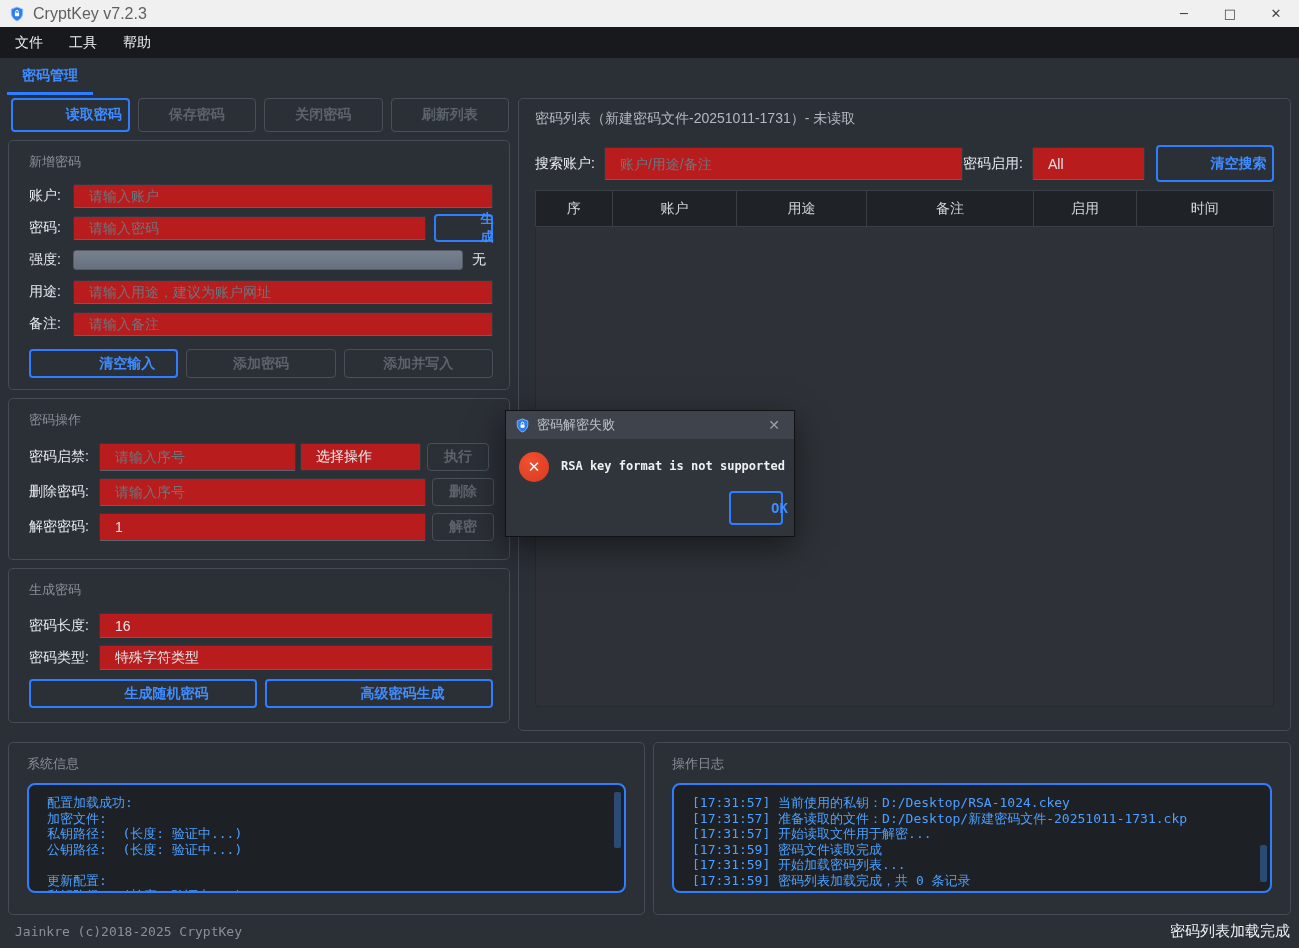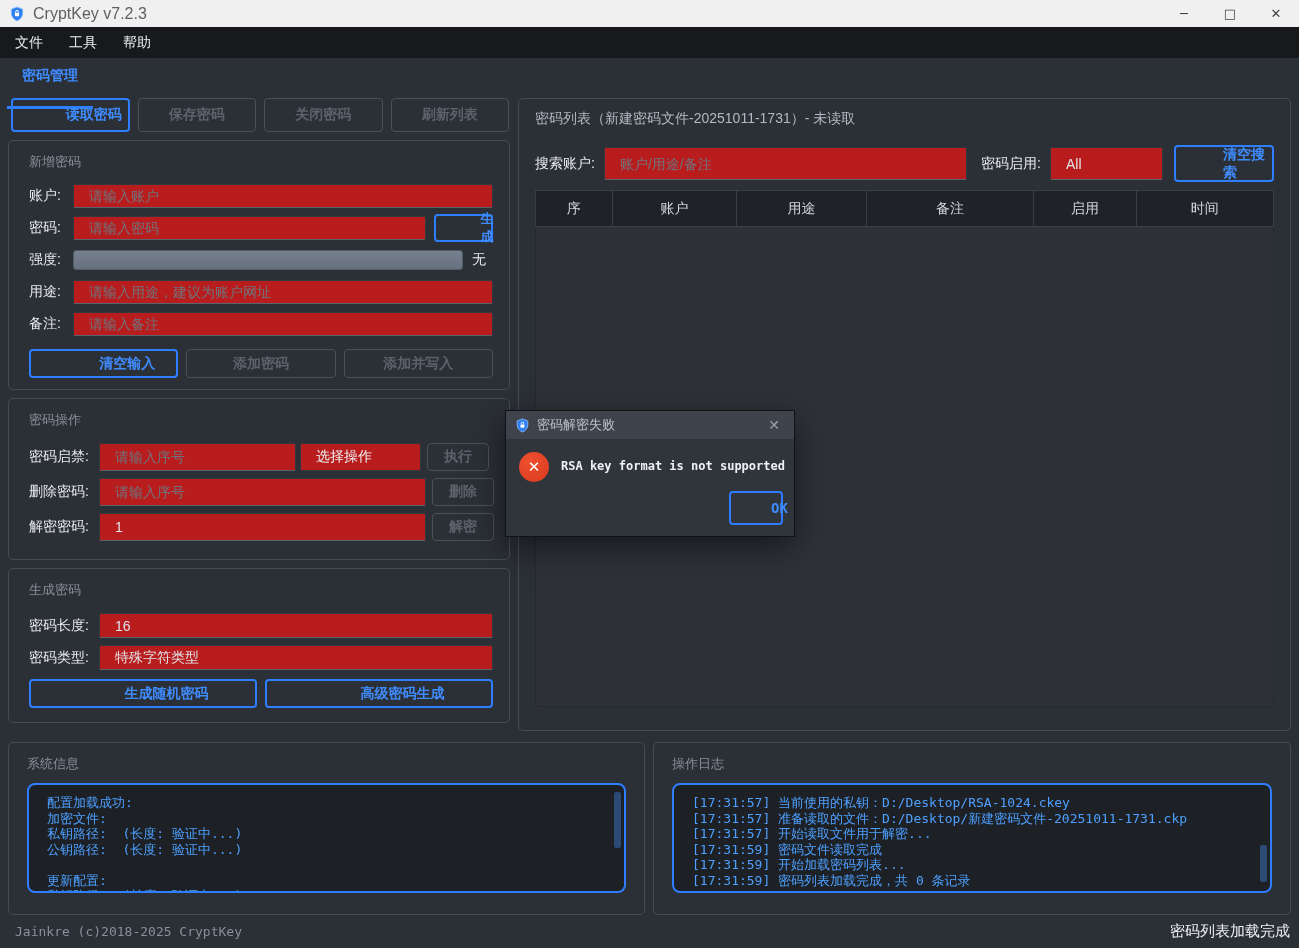--- a/index.html
+++ b/index.html
@@ -15,21 +15,21 @@
     background:#f0f0f0; display:flex; align-items:center; padding-left:9px; gap:8px; }
   .app-icon { width:16px; height:16px; flex:none; }
   .titlebar-text { font-size:16px; color:#5f5f5f; }
   .win-controls { margin-left:auto; display:flex; height:100%; }
   .win-btn { width:46px; height:100%; display:flex; align-items:center; justify-content:center;
     color:#444; font-size:13px; font-family:"DejaVu Sans", sans-serif; }
   .menubar { position:absolute; top:27px; left:0; width:100%; height:31px;
     background:#17191d; display:flex; align-items:center; padding-left:2px; }
   .menu-item { padding:12px 13px; font-size:14px; color:#ecedef; }
   .tabbar { position:absolute; top:58px; left:0; width:100%; height:37px; background:#2b2f36; }
-  .tab-active { display:inline-block; margin-left:7px; padding:9px 15px 21px 15px;
+  .tab-active { display:inline-block; margin-left:7px; padding:9px 15px 7px 15px;
     color:#3f8cff; font-weight:bold; font-size:14px; border-bottom:3px solid #2e7eff; }
 
   
   .panel { position:absolute; border:1px solid #464c55; border-radius:5px; background:#2b2f36; }
   .panel-title { font-size:13px; color:#8a9099; }
   .btn { display:flex; align-items:center; justify-content:center; background:transparent;
     border-radius:4px; font-weight:bold; font-size:14px; cursor:pointer;
     font-family:"Liberation Sans", sans-serif; }
   .btn-primary { border:2px solid #2e7eff; color:#3f8cff;padding-left:47px; }
   .btn-disabled { border:1px solid #4a5058; color:#5c636b; }
@@ -73,21 +73,21 @@
   .gen-btn-row { display:grid; grid-template-columns:1fr 1fr; gap:8px; margin-top:9px; height:29px; }
 
   
   #panel-list { left:518px; top:98px; width:773px; height:633px; padding:11px 16px 0 16px; }
   .list-title { font-size:14px; color:#b3b9c0; margin-bottom:17px; }
   .search-row { display:flex; align-items:center; height:37px; margin-bottom:8px; }
   .search-row .row-label { margin-right:9px; }
   .search-input { width:363px; height:33px; }
   .enabled-label { margin-left:9px; }
   .enabled-box { width:113px; height:33px; }
-  .clear-search-btn { width:100px; height:37px; margin-left:11px; flex:none; }
+  .clear-search-btn { width:118px; height:37px; margin-left:11px; flex:none; }
   .table-header { display:flex; height:37px; margin-top:7px; background:#1f2227;
     border:1px solid #3a3f46; }
   .th { display:flex; align-items:center; justify-content:center; font-size:14px;
     color:#d2d7dc; border-right:1px solid #3a3f46; }
   .th:last-child { border-right:none; }
   .c0{width:10.4%;} .c1{width:16.9%;} .c2{width:17.6%;} .c3{width:22.7%;} .c4{width:13.9%;} .c5{width:18.5%;}
   .table-body { height:480px; background:#2e3238; border:1px solid #26292e; border-top:none;
     border-radius:0 0 4px 4px; }
 
   

